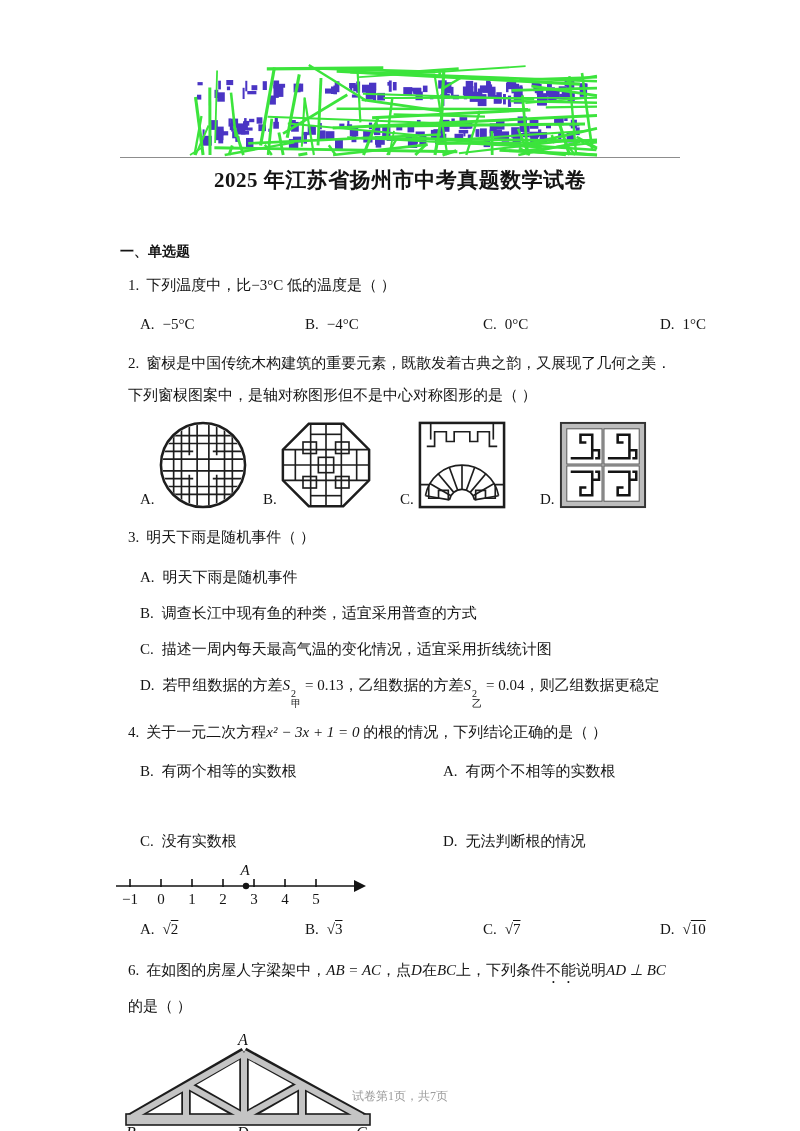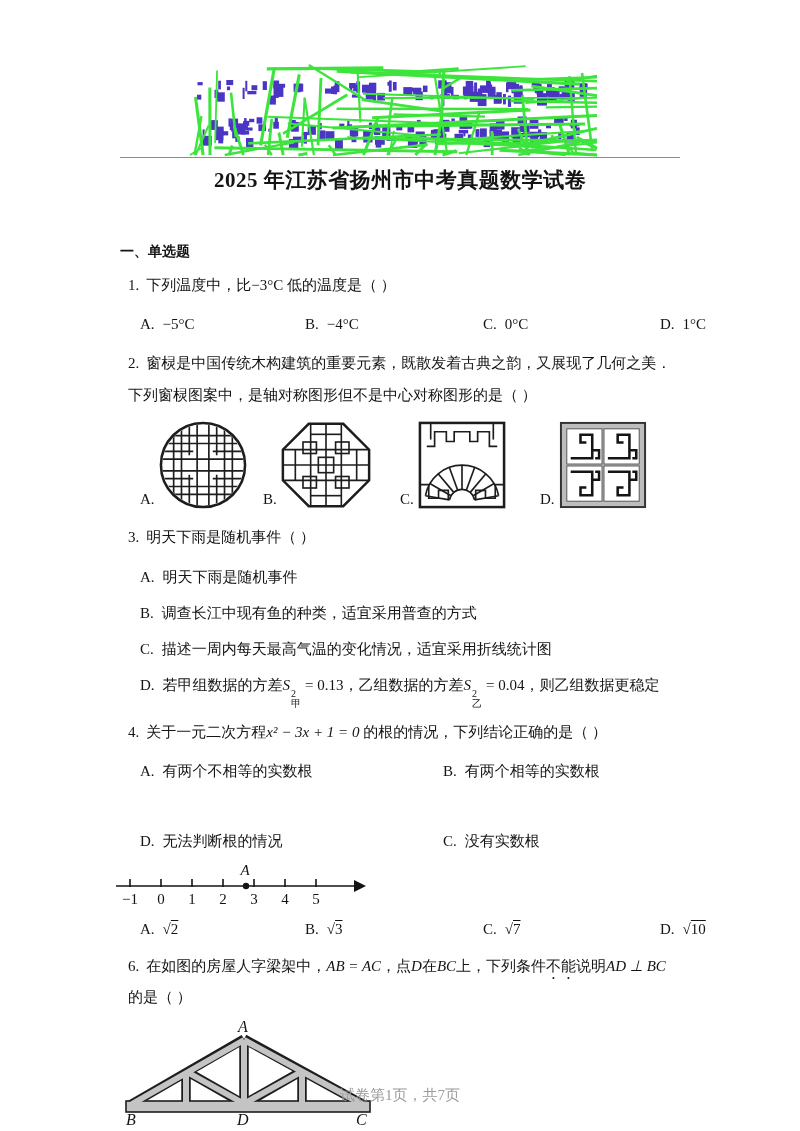--- a/index.html
+++ b/index.html
@@ -7,42 +7,42 @@
         font-family:"Liberation Serif",serif;font-size:15px;color:#141414;}
   
   .banner{position:absolute;left:185px;top:52px;width:415px;height:105px;}
   .rule{position:absolute;left:120px;top:157px;width:560px;height:1px;background:#8d8d8d;}
   .title{position:absolute;top:166px;left:0;width:100%;text-align:center;
          font-size:21px;font-weight:bold;letter-spacing:.5px;}
   
   .content{position:absolute;left:120px;top:243px;width:566px;}
   .sec{font-weight:bold;font-size:14px;margin:0 0 8px 0;}
   .stem{margin:8px 8px;line-height:32px;}
-  .stem.tall{line-height:28px;}
+  .stem.tall{line-height:36px;}
   .qnum{margin-right:7px;}
   .opts{display:grid;margin:2px 0 8px 20px;line-height:30px;gap:40px;}
   .c4{grid-template-columns:125px 138px 137px auto;}
   .c2{grid-template-columns:263px auto;}
   .c1{grid-template-columns:auto;row-gap:3px;line-height:33px;}
   .olabel{margin-right:8px;}
   .mi{font-style:italic;}
   .ss{display:inline-flex;flex-direction:column;align-items:flex-start;font-size:10px;
       line-height:9.5px;vertical-align:-7px;margin:0 4px 0 1px;font-style:normal;}
   .radicand{text-decoration:overline;}
   .emph{-webkit-text-emphasis:filled dot;-webkit-text-emphasis-position:under left;
         text-emphasis:filled dot;text-emphasis-position:under left;}
   
   .figrow{display:flex;align-items:flex-end;margin:4px 0 10px 20px;}
   .fig-opt{display:flex;align-items:flex-end;}
   .fig-opt .olabel{padding-bottom:3px;margin-right:3px;}
   .w1{width:123px;}.w2{width:137px;}.w3{width:140px;}
   .nl-wrap{margin:2px 0 0 -6px;}
   .truss-wrap{margin:8px 0 0 2px;}
   .footer{position:absolute;bottom:26px;left:0;width:100%;text-align:center;
-          color:#9b9b9b;font-size:15px;}
+          color:#9b9b9b;font-size:12px;}
   svg{display:block;}
   .lat{stroke:#1d1d1d;fill:none;}
 </style>
 </head>
 <body>
 
 <div class="page">
 
   <div class="banner">
     <svg id="banner-svg" width="415" height="105" viewBox="0 0 415 105">
@@ -488,24 +488,24 @@
             </span><span>= 0.13，乙组数据的方差</span><span class="mi">S</span><span class="ss">
               <span>2</span>
               <span>乙</span>
             </span><span>= 0.04，则乙组数据更稳定</span></span>
       </div>
     </div>
 
     <div>
       <p class="stem"><span class="qnum">4.</span><span>关于一元二次方程</span><span class="mi">x² − 3x + 1 = 0</span><span> 的根的情况，下列结论正确的是（  ）</span></p>
       <div class="opts c2">
+        <span><span class="olabel">B.</span><span>有两个相等的实数根</span></span>
         <span><span class="olabel">A.</span><span>有两个不相等的实数根</span></span>
-        <span><span class="olabel">B.</span><span>有两个相等的实数根</span></span>
+        <span><span class="olabel">C.</span><span>没有实数根</span></span>
         <span><span class="olabel">D.</span><span>无法判断根的情况</span></span>
-        <span><span class="olabel">C.</span><span>没有实数根</span></span>
       </div>
     </div>
 
     <div>
 
       <div class="nl-wrap">
         <svg width="260" height="48" viewBox="0 0 260 48">
           <g stroke="#141414" stroke-width="1.6">
             <line x1="2" y1="22" x2="242" y2="22"></line>
             <line x1="16" y1="15" x2="16" y2="23"></line>

